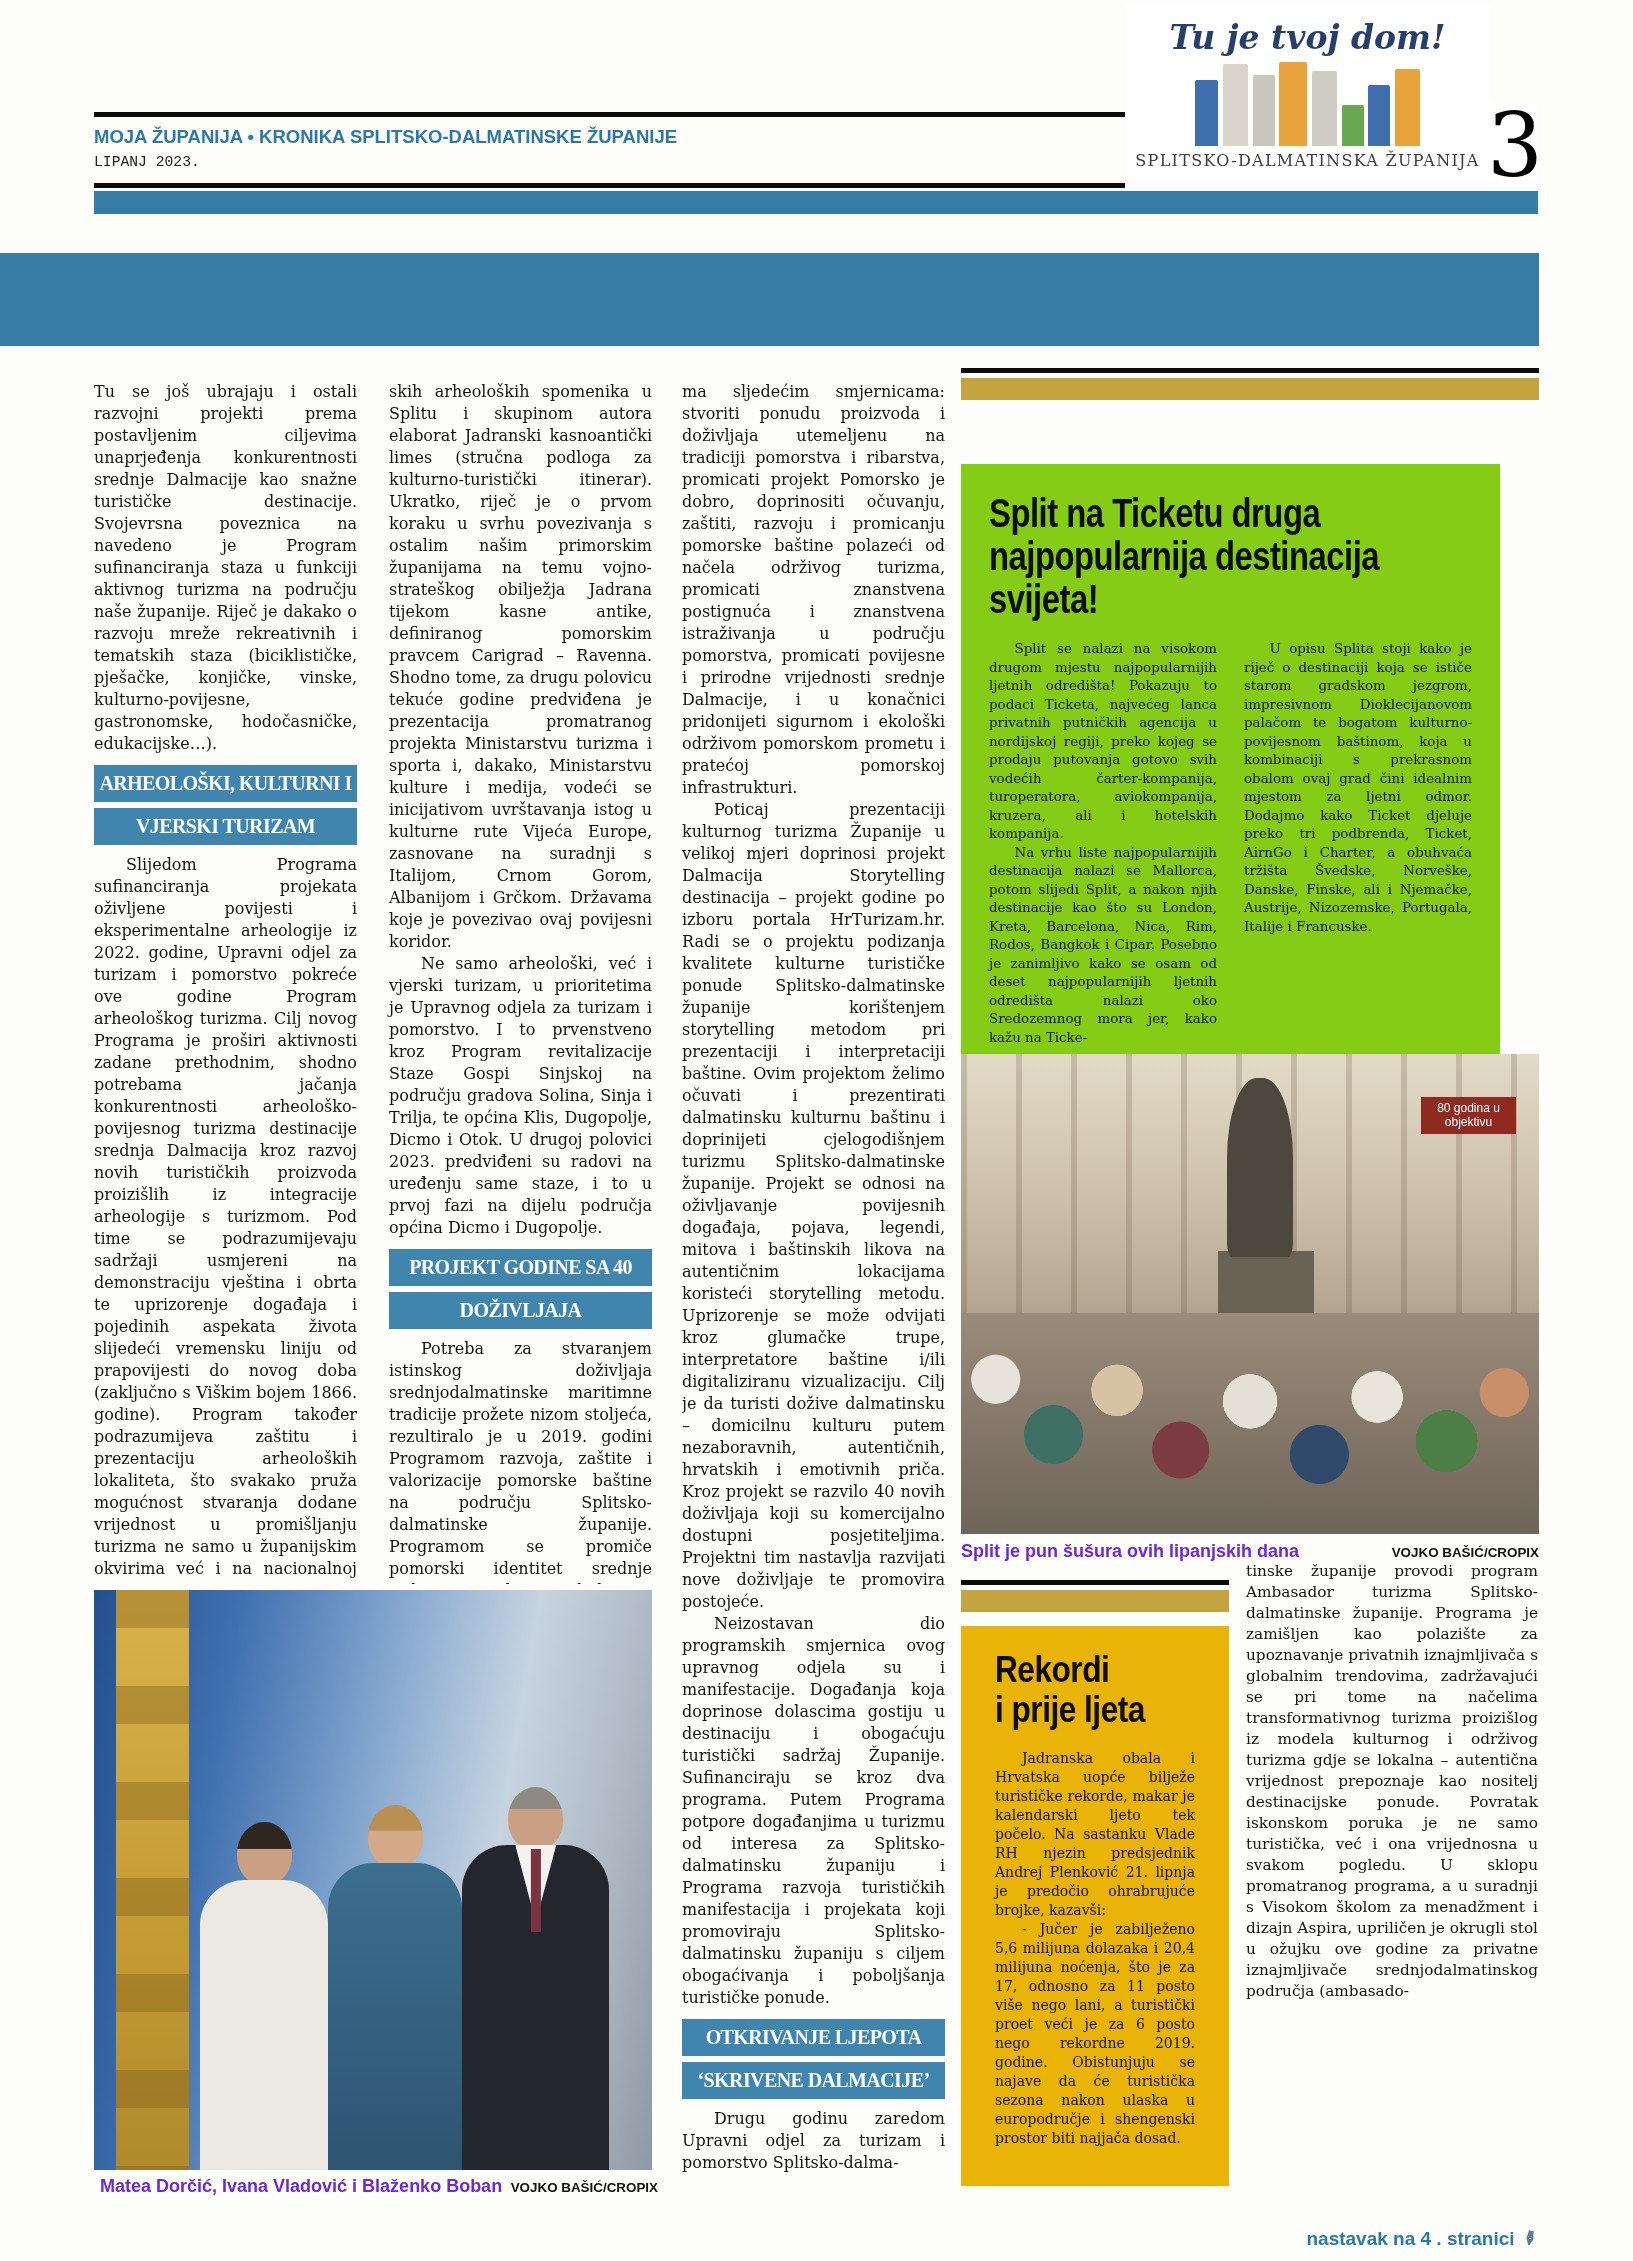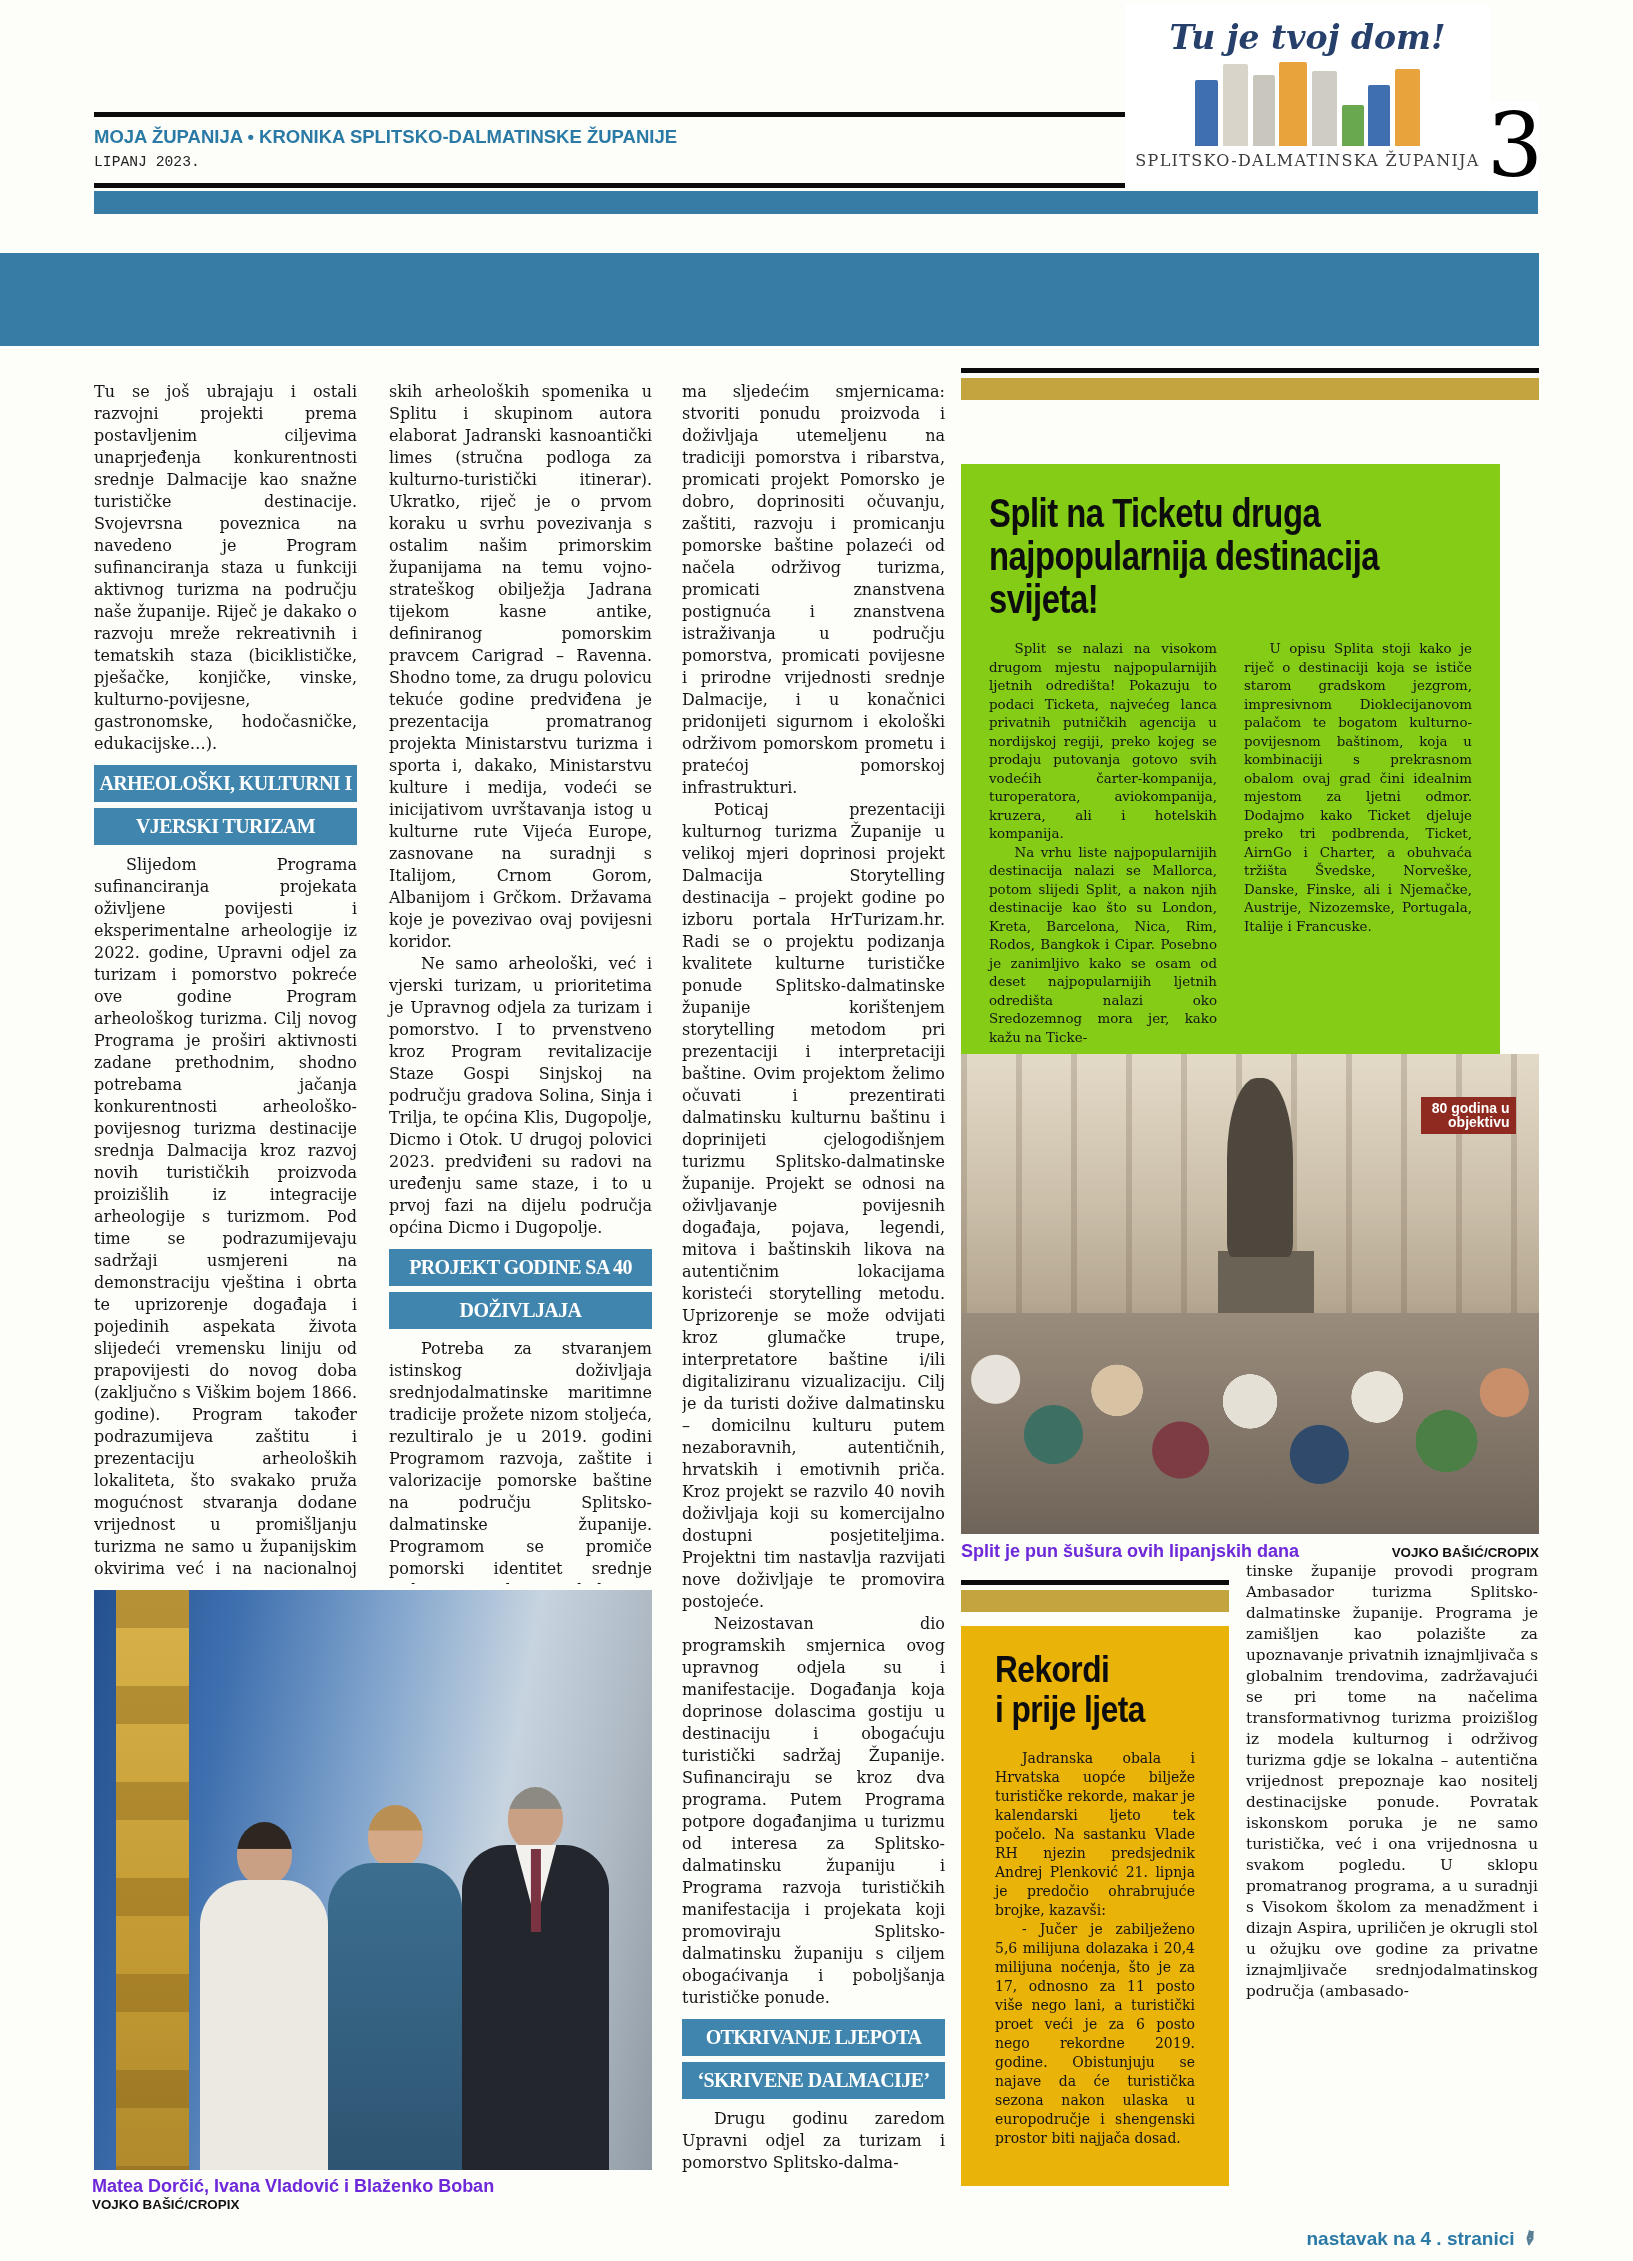--- a/index.html
+++ b/index.html
@@ -70,22 +70,22 @@
       radial-gradient(circle at 16% 55%, #3e6f63 0 29px, rgba(0,0,0,0) 30px),
       radial-gradient(circle at 27% 35%, #d7c3a4 0 25.5px, rgba(0,0,0,0) 26px),
       radial-gradient(circle at 38% 62%, #7d3b44 0 28px, rgba(0,0,0,0) 29px),
       radial-gradient(circle at 50% 40%, #e4e0d6 0 27px, rgba(0,0,0,0) 27.4px),
       radial-gradient(circle at 62% 64%, #2f4a6b 0 29px, rgba(0,0,0,0) 30px),
       radial-gradient(circle at 72% 38%, #e8e4da 0 25.5px, rgba(0,0,0,0) 26px),
       radial-gradient(circle at 84% 58%, #4c7f46 0 31px, rgba(0,0,0,0) 31px),
       radial-gradient(circle at 94% 36%, #c98f6b 0 24px, rgba(0,0,0,0) 25px),
       linear-gradient(180deg,#9a8c7c,#6f6459); }
   .ph1-sign { position:absolute; right:4%; top:9%; width:82px; background:#8f2a20; color:#fff;
-              font-family:"Liberation Sans",sans-serif; font-size:14px; line-height:13.4px;
-              padding:5.1px 6.4px; text-align:right;font-weight:bold; }
+              font-family:"Liberation Sans",sans-serif; font-size:12px; line-height:13.4px;
+              padding:5.1px 6.4px; text-align:center; }
 
   .cap-row { position:absolute; display:flex; justify-content:space-between; align-items:baseline; }
   .cap { font-family:"Liberation Sans",sans-serif; font-weight:bold; font-size:18px; color:#6d28d9; }
   .credit { font-family:"Liberation Sans",sans-serif; font-weight:bold; font-size:13.4px; color:#111; }
 
   
   .rekordi { position:absolute; left:961px; top:1626px; width:268px; height:560px; background:#eab308;
              padding:24px 34px; box-sizing:border-box; overflow:hidden; }
   .rek-title { font-family:"Liberation Sans",sans-serif; font-weight:bold; font-size:36px; line-height:40px;
                letter-spacing:-0.6px; transform:scaleX(0.88); transform-origin:0 0; width:114%;
@@ -112,21 +112,21 @@
   .fig .head { width:55px; height:63px; border-radius:50% 50% 46% 46%; margin:0 auto; }
   .fig .torso { margin-top:-5.1px; border-radius:45px 45px 0 0; position:relative; }
   .head.hair-dark  { background:linear-gradient(180deg,#2e2620 0 42%, #c9a083 43%); }
   .head.hair-blond { background:linear-gradient(180deg,#b98f53 0 40%, #d3a988 41%); }
   .head.hair-grey  { background:linear-gradient(180deg,#8d8a84 0 34%, #c9a083 35%); }
   .shirt { position:absolute; left:50%; transform:translateX(-50%); top:0; width:41px; height:77px;
            background:#f2f1ee; clip-path:polygon(0 0,100% 0,50% 100%); }
   .tie { position:absolute; left:50%; transform:translateX(-50%); top:3.8px; width:10.2px; height:83px;
          background:#7a3340; }
 
-  .footer-caption { left:92px; top:2176px; width:558px;flex-direction:column; }
+  .footer-caption { left:100px; top:2176px; width:558px; }
   .ph-caption1 { left:961px; top:1541px; width:578px; }
 </style>
 </head>
 <body>
 
 <div class="page">
 
   <div class="rule" style="top:112px;"></div>
   <div class="rule" style="top:183px;"></div>
   <div class="masthead">MOJA ŽUPANIJA • KRONIKA SPLITSKO-DALMATINSKE ŽUPANIJE</div>

